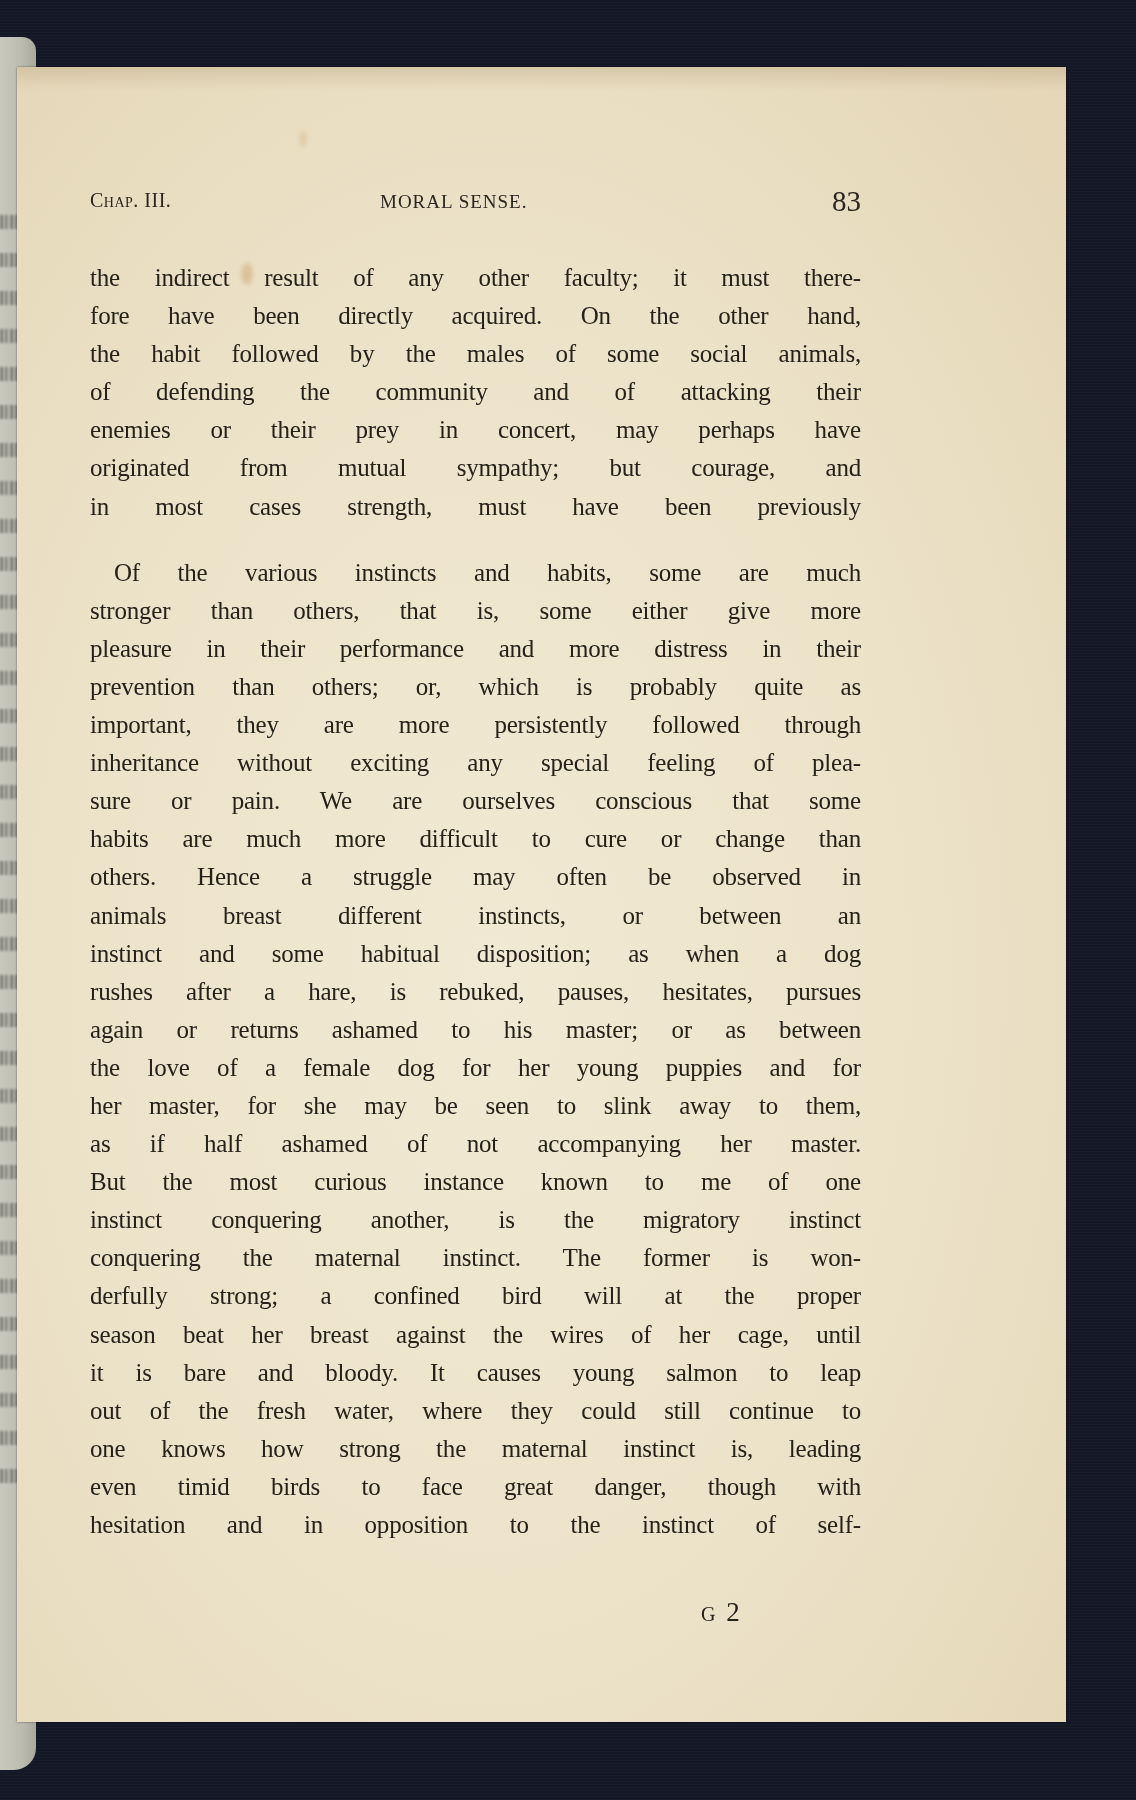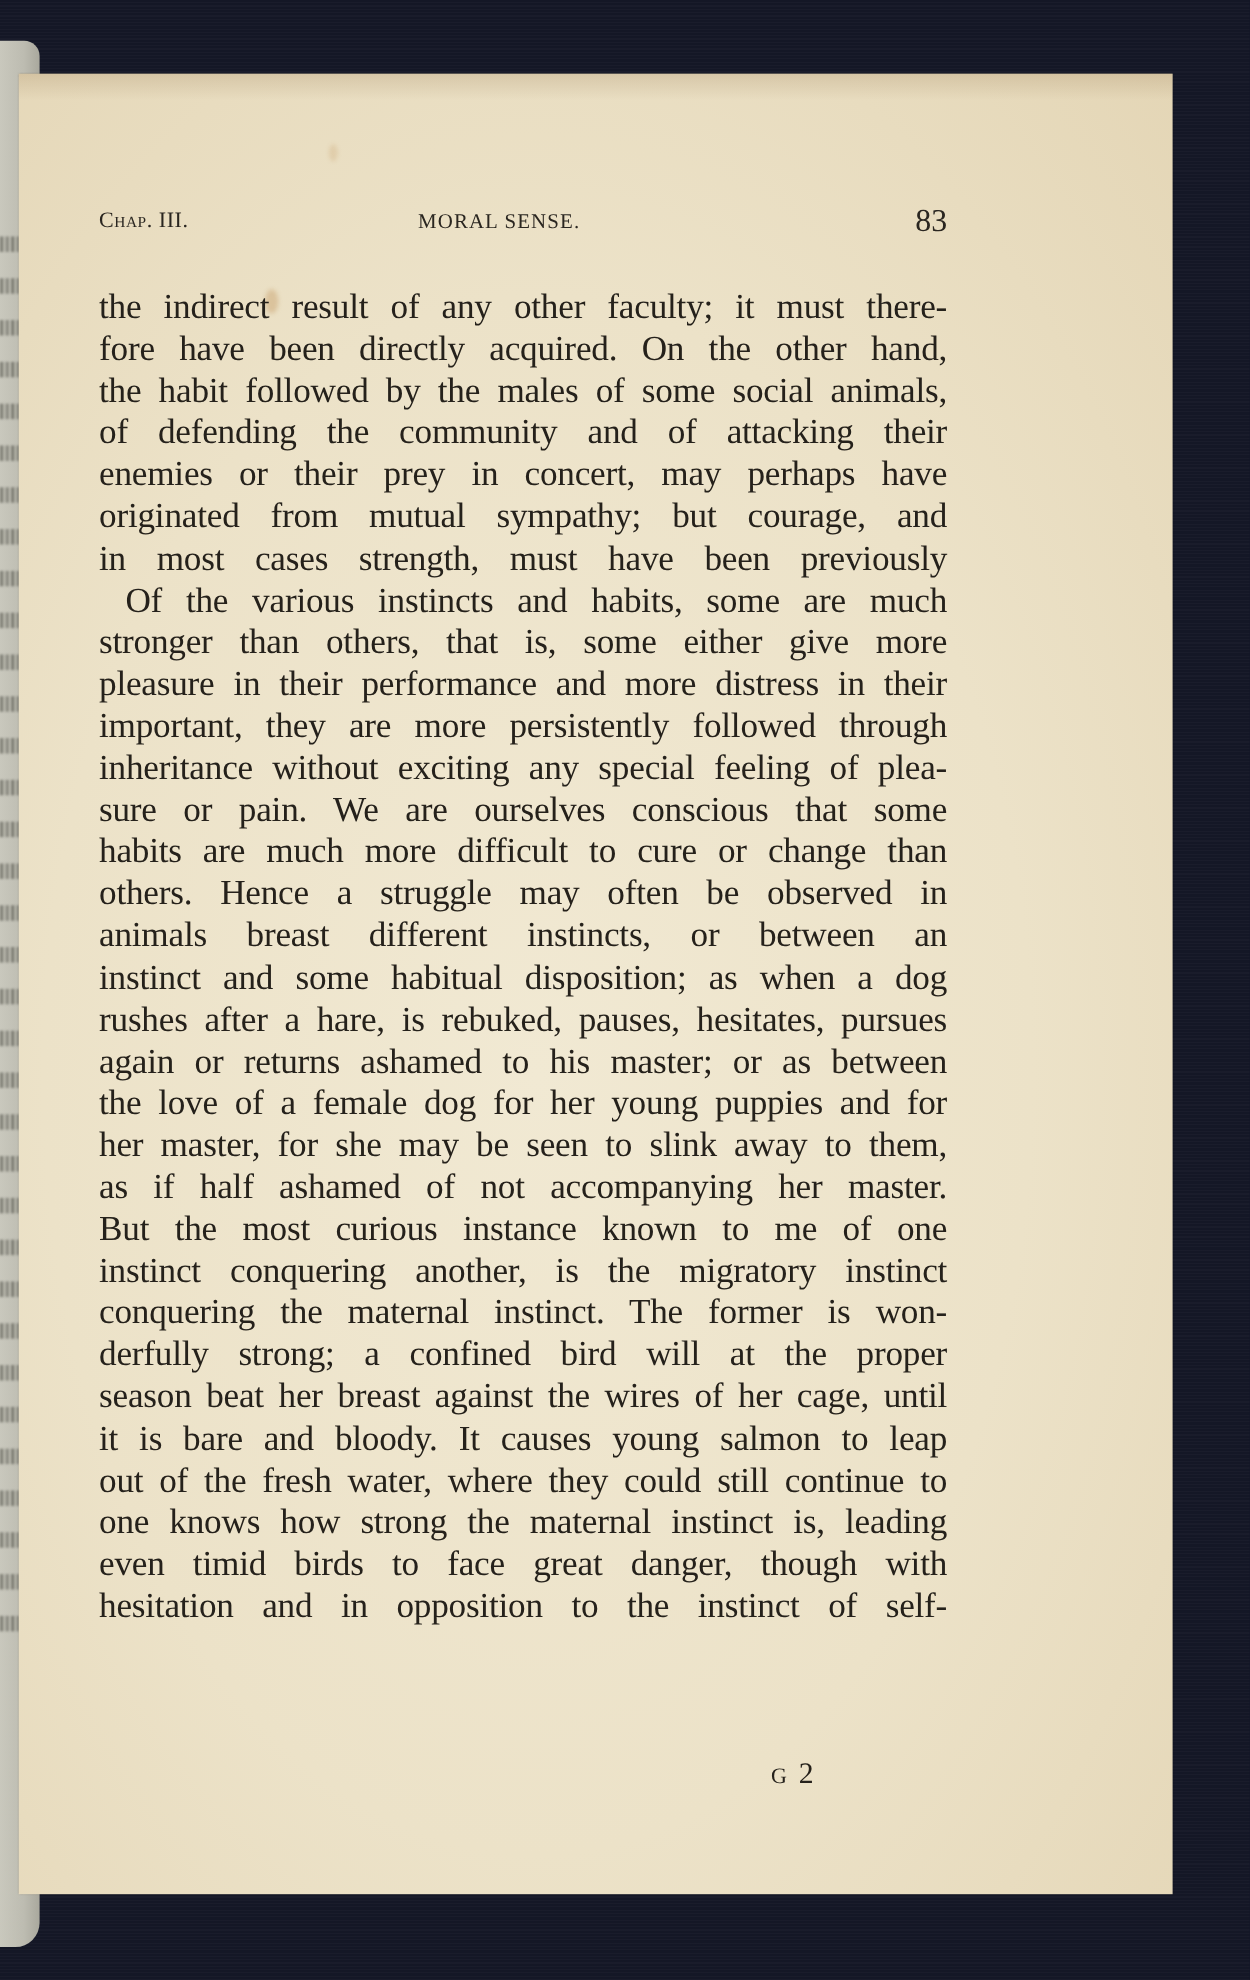--- a/index.html
+++ b/index.html
@@ -89,29 +89,30 @@
     position: absolute;
     left: 73px;
     top: 192px;
     width: 771px;
     color: #25211b;
   }
   .line {
     display: block;
     height: 38.1px;
     line-height: 38.1px;
-    font-size: 32px;
+    font-size: 25px;
     text-align: justify;
     text-align-last: justify;
     white-space: nowrap;
     letter-spacing: -0.2px;
     word-spacing: 1px;
   }
   .line.indent {
     padding-left: 24px;
+    margin-top: 28px;
   }
   .line.last {
     text-align-last: left;
   }
   .signature {
     position: absolute;
     left: 684px;
     top: 1530px;
     font-size: 27px;
     color: #25211b;
@@ -175,20 +176,21 @@
       <span class="line">the indirect result of any other faculty; it must there-</span>
       <span class="line">fore have been directly acquired. On the other hand,</span>
       <span class="line">the habit followed by the males of some social animals,</span>
       <span class="line">of defending the community and of attacking their</span>
       <span class="line">enemies or their prey in concert, may perhaps have</span>
       <span class="line">originated from mutual sympathy; but courage, and</span>
       <span class="line">in most cases strength, must have been previously</span>
       <span class="line indent">Of the various instincts and habits, some are much</span>
       <span class="line">stronger than others, that is, some either give more</span>
       <span class="line">pleasure in their performance and more distress in their</span>
+      <span class="line">prevention than others; or, which is probably quite as</span>
       <span class="line">important, they are more persistently followed through</span>
       <span class="line">inheritance without exciting any special feeling of plea-</span>
       <span class="line">sure or pain. We are ourselves conscious that some</span>
       <span class="line">habits are much more difficult to cure or change than</span>
       <span class="line">others. Hence a struggle may often be observed in</span>
       <span class="line">animals breast different instincts, or between an</span>
       <span class="line">instinct and some habitual disposition; as when a dog</span>
       <span class="line">rushes after a hare, is rebuked, pauses, hesitates, pursues</span>
       <span class="line">again or returns ashamed to his master; or as between</span>
       <span class="line">the love of a female dog for her young puppies and for</span>

